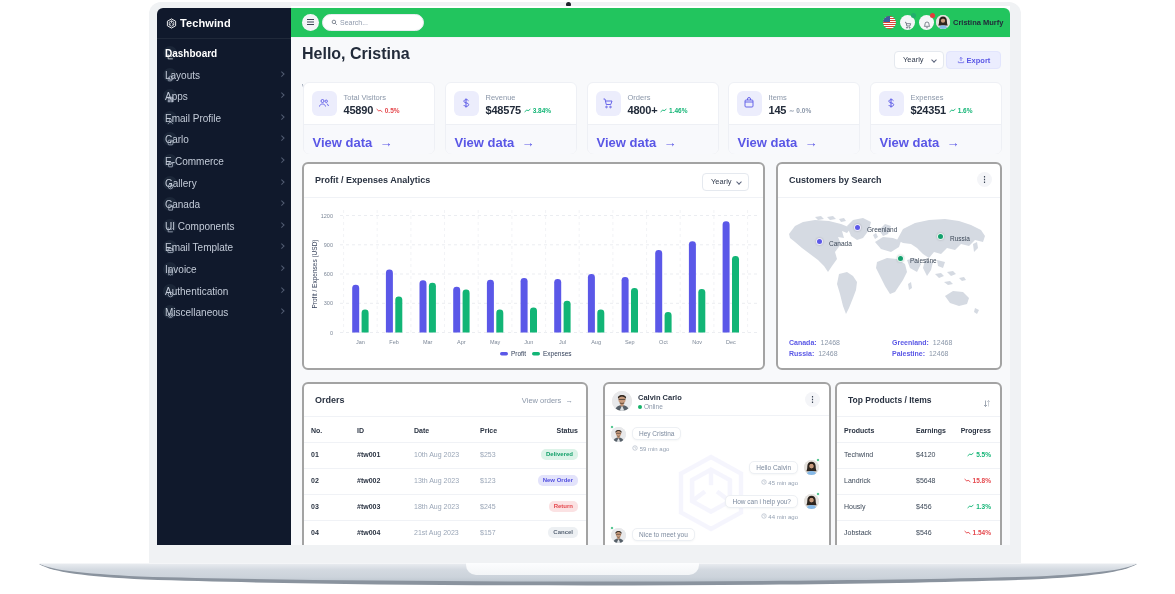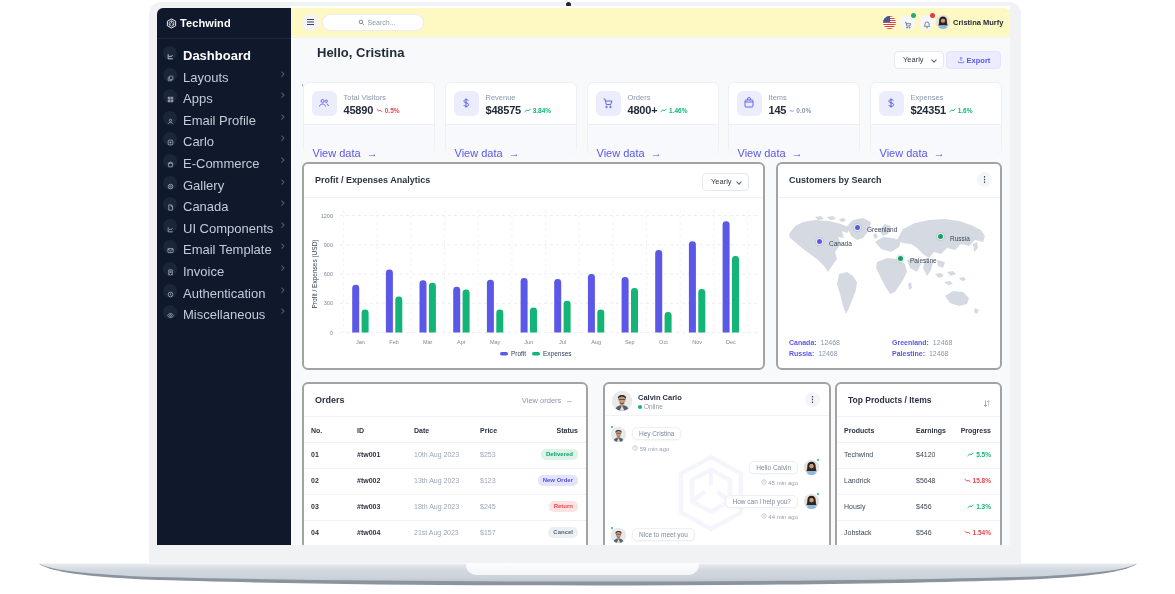--- a/index.html
+++ b/index.html
@@ -10,65 +10,65 @@
 
 #lid { left:149px; top:2px; width:872px; height:561px; background:#f0f2f4; border-radius:12px 12px 0 0; }
 #cam { left:566px; top:2px; width:5px; height:5px; border-radius:50%; background:#20242c; }
 #screen { left:157px; top:8px; width:853px; height:537px; background:#fff; overflow:hidden; border-radius:6px 6px 0 0; }
 #chin { left:157px; top:545px; width:853px; height:18px; background:#f0f2f4; text-align:center; font-size:12px; color:#3e4450; line-height:17px; }
 #base { left:0px; top:560px; width:1175px; height:34px; }
 #notch { left:466px; top:563px; width:233px; height:11.5px; background:linear-gradient(180deg,#fcfdfe,#f3f5f7); border-radius:0 0 10px 10px; }
 
 #sidebar { left:0; top:0; width:134px; height:537px; background:#10192c; }
 #main { left:134px; top:0; width:719px; height:537px; background:#f8f9fb; }
-#topbar { left:0; top:0; width:719px; height:30px; background:#fef9c3; border-bottom:1px solid #f2f4f7;text-align:center; }
+#topbar { left:0; top:0; width:719px; height:30px; background:#22c55e; border-bottom:1px solid #f2f4f7; }
 .card { position:absolute; background:#fff; border:2px solid #a3a3a3; border-radius:6px; }
 
 #logo { left:9px; top:9px; height:14px; color:#fff; font-weight:bold; font-size:11px; }
 #logo svg { vertical-align:-2px; width:11px; height:11px; }
 #logo span { margin-left:3px; letter-spacing:0.1px; }
 #sbline { left:0; top:30px; width:134px; height:1px; background:rgba(255,255,255,0.07); }
 .mi { position:absolute; left:0; width:134px; height:20px; }
 .mi .ic { position:absolute; left:6px; top:3px; width:14px; height:14px; border-radius:50%; background:#1b2638; color:#b6bfd0; text-align:center; }
 .mi .ic svg { margin-top:3px; }
-.mi .tx { position:absolute; left:26px; top:5px; font-size:13px; color:#c3cbd8; }
+.mi .tx { position:absolute; left:8px; top:5px; font-size:10px; color:#c3cbd8; }
 .mi .ch { position:absolute; right:8px; top:7px; width:3.5px; height:3.5px; border-top:1px solid #7e89a0; border-right:1px solid #7e89a0; transform:rotate(45deg); opacity:0.6; }
 .mi.act .tx { color:#fff; font-weight:bold; }
 #upg { left:14px; top:331px; width:107px; height:96px; background:linear-gradient(180deg,#212c43,#18223a 55%, #151f35); border-radius:7px; text-align:center; overflow:hidden; }
 #upg .t1 { margin-top:19px; position:relative; color:#fff; font-weight:bold; font-size:8.5px; }
 #upg .t2 { margin-top:6px; position:relative; color:#98a2b5; font-size:7px; line-height:11px; }
 #upg .bt { margin:9px auto 0; position:relative; width:78px; height:18px; background:#242f47; border-radius:4px; color:#e8ebf1; font-weight:bold; font-size:7.5px; line-height:18px; }
 
 #burger { left:11px; top:6px; width:17px; height:17px; border-radius:50%; background:#f3f4f7; }
 #burger i { display:block; margin:5px auto 0; width:7px; height:1.2px; background:#3c4656; box-shadow:0 2.5px 0 #3c4656, 0 5px 0 #3c4656; }
 #search { left:31px; top:6px; width:102px; height:17px; border:1px solid #e9ecf1; border-radius:9px; background:#fff; font-size:7px; color:#8e99ab; line-height:15px; }
 #search svg { margin:0 2px 0 8px; vertical-align:-1px; }
 .tico { position:absolute; top:7px; width:15px; height:15px; border-radius:50%; background:#f5f6f8; text-align:center; }
 .tico svg { margin-top:3.5px; }
 .dot { position:absolute; width:5px; height:5px; border-radius:50%; }
 #flag { left:592px; top:8px; width:13px; height:13px; border-radius:50%; overflow:hidden; position:absolute; background:repeating-linear-gradient(180deg,#dc4437 0 1px,#fff 1px 2px); }
 #flag i { position:absolute; left:0; top:0; width:7px; height:6px; background:#3c5b9b; }
 #uname { left:662px; top:10px; font-size:7.5px; font-weight:bold; color:#222b3a; }
 #avatar1 { left:645px; top:7px; width:14px; height:14px; }
 .pav { position:absolute; border-radius:50%; overflow:hidden; background:#e9e4df; }
 
-#hello { left:26px; top:37px; font-size:13px; font-weight:bold; color:#222b3a; }
+#hello { left:11px; top:37px; font-size:16px; font-weight:bold; color:#222b3a; }
 #welcome { left:11px; top:51px; font-size:7.5px; color:#8b97a9;margin-top:23px; }
 #ysel { left:603px; top:43px; width:50px; height:18px; background:#fff; border:1px solid #e5e9ef; border-radius:4px; font-size:7.5px; color:#323c4e; line-height:16px; padding-left:8px; }
 #ysel .ch { position:absolute; right:7px; top:6px; width:4px; height:4px; border-right:1px solid #59627a; border-bottom:1px solid #59627a; transform:rotate(45deg); }
 #expb { left:655px; top:43px; width:55px; height:18px; background:#ebedfe; border:1px solid #e2e5fd; border-radius:4px; color:#5a57e6; font-weight:bold; font-size:7.5px; text-align:center; line-height:17px; }
 
 .sc { position:absolute; top:74px; width:132px; height:72px; background:#fff; border:1px solid #eef0f5; border-radius:6px; }
 .sc .iq { position:absolute; left:8px; top:8px; width:25px; height:25px; border-radius:6px; background:#ecedfc; text-align:center; }
 .sc .iq svg { margin-top:6px; }
 .sc .tt { position:absolute; left:40px; top:10px; font-size:7.5px; color:#8b97a9; }
 .sc .vv { position:absolute; left:40px; top:21px; font-size:11px; font-weight:bold; color:#222b3a; letter-spacing:-0.2px; }
 .sc .pc { font-size:6.5px; font-weight:bold; vertical-align:1.5px; letter-spacing:0; }
 .sc .ft { position:absolute; left:0; top:41px; width:130px; height:29.5px; background:#f8f9fc; border-top:1px solid #eef0f5; border-radius:0 0 6px 6px; }
-.sc .ft span { position:absolute; left:9px; top:22px; font-size:11px; font-weight:normal; color:#5a57e6; }
+.sc .ft span { position:absolute; left:9px; top:10px; font-size:13px; font-weight:bold; color:#5a57e6; }
 .up { color:#13b576; } .dn { color:#e5484d; } .fl { color:#8b97a9; }
 
 .ch-title { position:absolute; left:11px; top:11px; font-size:9px; font-weight:bold; color:#2a3342; }
 .divline { position:absolute; left:0; width:100%; height:1px; background:#f0f2f6; }
 #chart { left:11px; top:154px; width:463px; height:208px; }
 #map { left:485px; top:154px; width:226px; height:208px; }
 #dots3 { position:absolute; right:8px; top:8px; width:15px; height:15px; border-radius:50%; background:#f4f5f8; text-align:center; font-size:8px; color:#3c4656; line-height:15px; letter-spacing:0; font-weight:bold; }
 .mlab { position:absolute; font-size:6.5px; color:#3c4858; }
 .mdot { position:absolute; width:7px; height:7px; border-radius:50%; border:1.5px solid rgba(255,255,255,0.9); box-shadow:0 0 2px rgba(0,0,0,0.25); }
 .cstat { position:absolute; font-size:7px; color:#8b97a9; }

